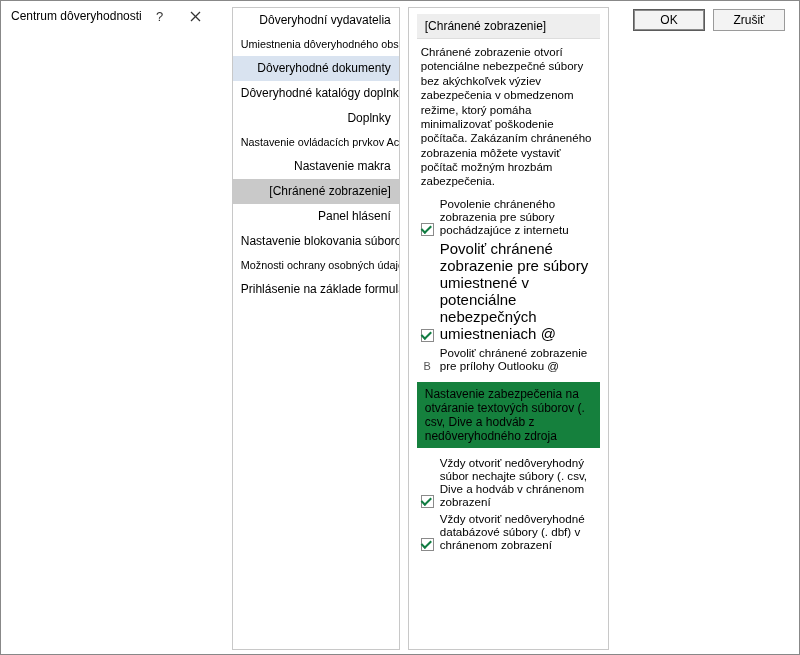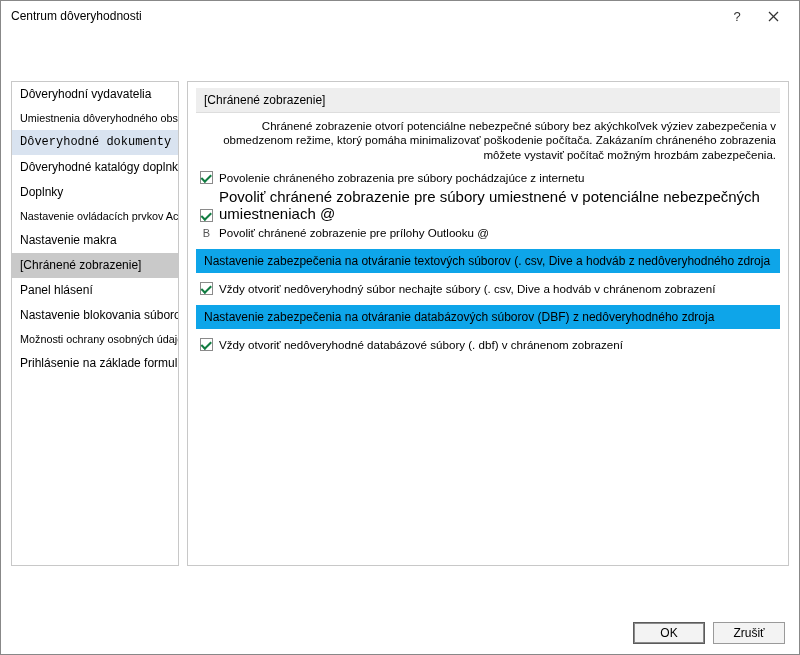--- a/index.html
+++ b/index.html
@@ -9,22 +9,21 @@
     font-size: 12px;
     background: #ffffff;
     color: #000;
   }
   .window {
     width: 800px;
     height: 655px;
     border: 1px solid #888;
     background: #fff;
     display: flex;
-    flex-direction: column;
-    gap: 44px;
+    flex-direction: row;
   }
   .titlebar {
     height: 30px;
     display: flex;
     align-items: center;
     padding: 0 8px 0 10px;
     font-size: 12px;
   }
   .titlebar .title { flex: 1; }
   .titlebar .title-btn {
@@ -51,44 +50,44 @@
     border: 1px solid #c8c8c8;
     background: #fff;
     overflow: hidden;
   }
   .side-item {
     padding: 5px 8px 5px 8px;
     white-space: nowrap;
     font-size: 12px;
     border-bottom: 1px solid transparent;
     cursor: default;
+    text-align: right;
   }
   .side-item.small { font-size: 10.8px; white-space: nowrap; }
-  .side-item.hover { background: #d9e3f0; font-family: Liberation Mono, monospace; }
+  .side-item.hover { background: #d9e3f0; }
   .side-item.selected {
     background: #c9c9c9;
   }
   .content {
     flex: 1;
     border: 1px solid #c8c8c8;
     padding: 6px 8px 8px 8px;
     overflow: hidden;
   }
   .group-header {
     background: #eeeeee;
     border-bottom: 1px solid #ddd;
     padding: 5px 8px;
     font-size: 12px;
     margin-bottom: 6px;
   }
   .desc {
     font-size: 11.5px;
     padding: 0 4px 6px 4px;
     line-height: 1.25;
-    text-align: right;
   }
   .check-row {
     display: flex;
     align-items: flex-end;
     gap: 6px;
     padding: 2px 4px 2px 4px;
     font-size: 11.6px;
   }
   .check-row.big { font-size: 15px; }
   .check-row .box {
@@ -110,21 +109,21 @@
   }
   .check-row .prefix {
     width: 13px;
     text-align: center;
     font-size: 11px;
     color: #555;
     flex-shrink: 0;
     margin-top: 1px;
   }
   .group-header2 {
-    background: #0ea5e9;
+    background: #15803d;
     padding: 5px 8px;
     font-size: 12px;
     margin: 8px 0 6px 0;
   }
   .footer {
     border-top: 0;
     display: flex;
     justify-content: flex-end;
     gap: 8px;
     padding: 8px 14px 10px 14px;
@@ -198,21 +197,20 @@
         <span class="prefix">B</span>
         <span>Povoliť chránené zobrazenie pre prílohy Outlooku @</span>
       </div>
 
       <div class="group-header2">Nastavenie zabezpečenia na otváranie textových súborov (. csv, Dive a hodváb z nedôveryhodného zdroja</div>
       <div class="check-row">
         <span class="box checked"></span>
         <span>Vždy otvoriť nedôveryhodný súbor nechajte súbory (. csv, Dive a hodváb v chránenom zobrazení</span>
       </div>
 
-      <div class="group-header2">Nastavenie zabezpečenia na otváranie databázových súborov (DBF) z nedôveryhodného zdroja</div>
       <div class="check-row">
         <span class="box checked"></span>
         <span>Vždy otvoriť nedôveryhodné databázové súbory (. dbf) v chránenom zobrazení</span>
       </div>
 
     </div>
 
   </div>
 
   <div class="footer">

